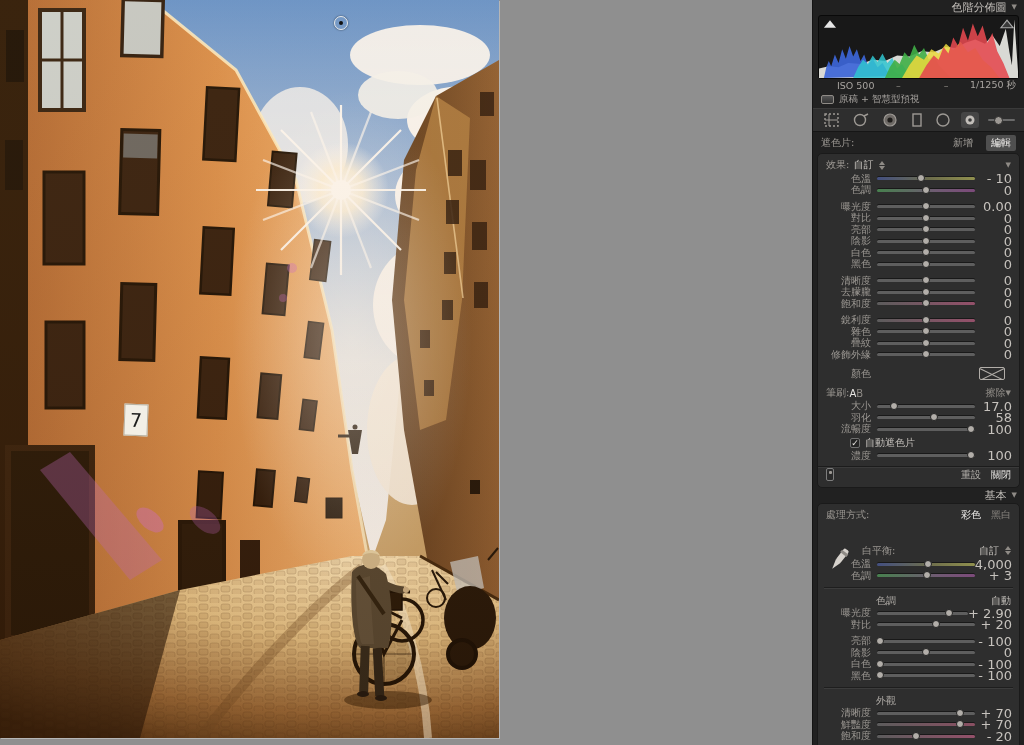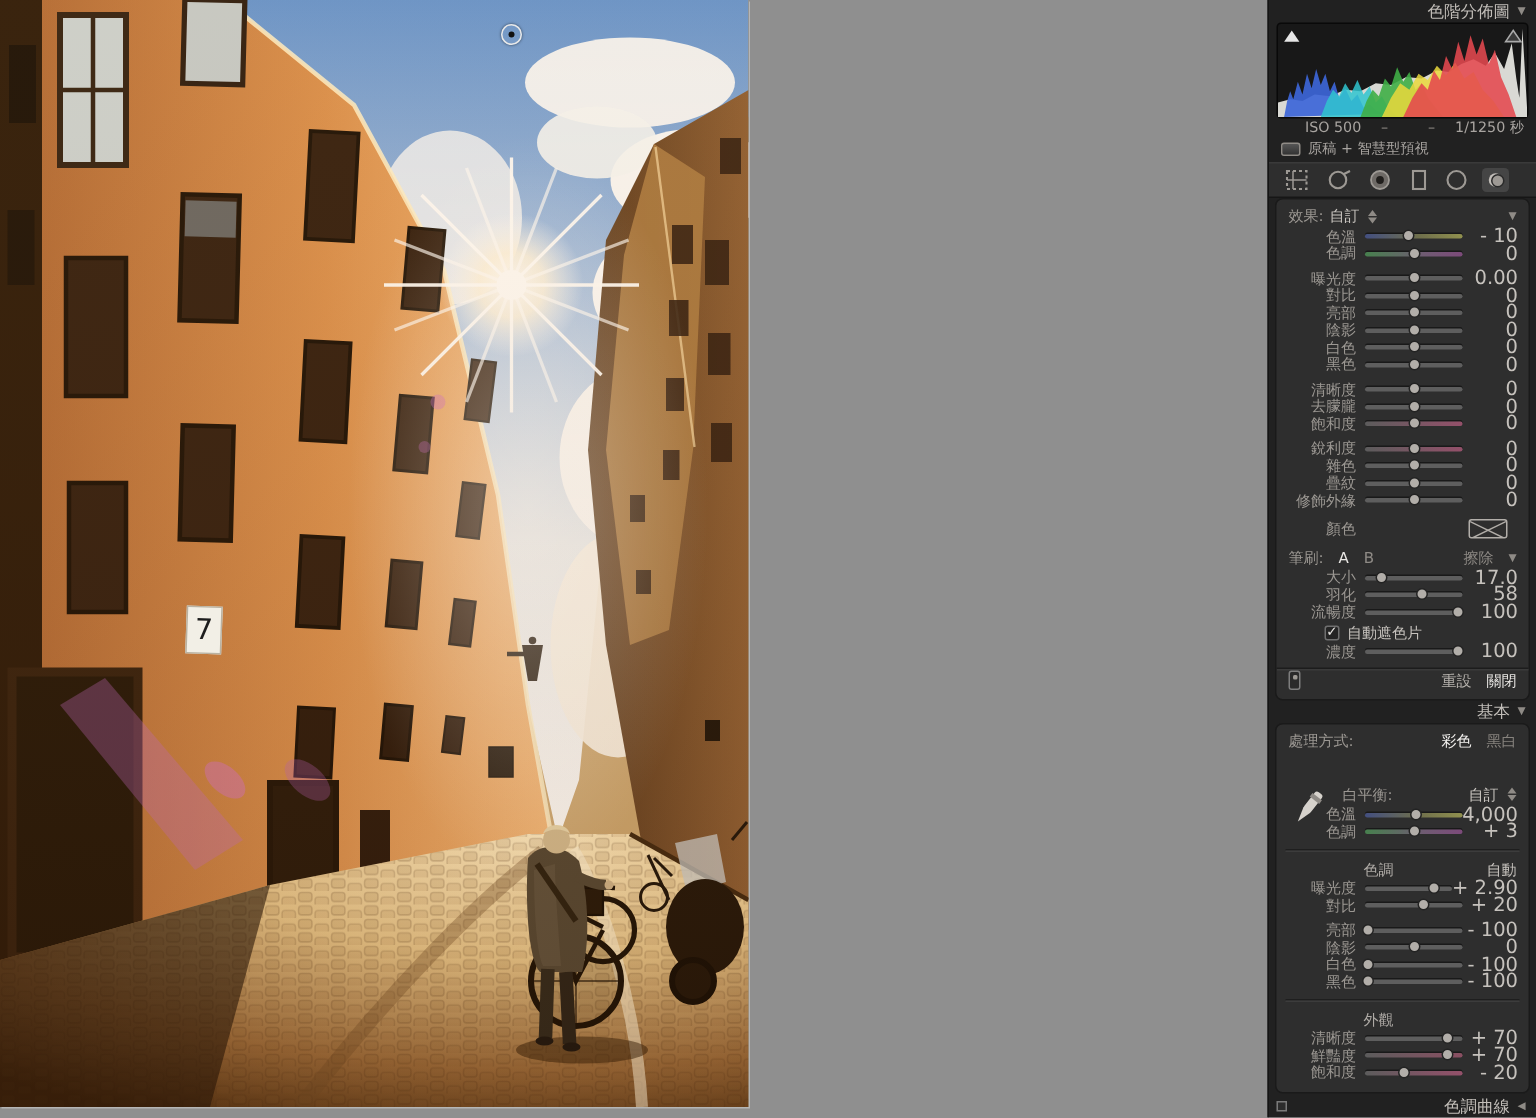--- a/index.html
+++ b/index.html
@@ -13,21 +13,21 @@
   #photo svg { display:block; }
   .street-sign { position:absolute; left:124px; top:404px; width:24px; height:32px;
     background:#f2efe6; border:1px solid #b9b2a2; transform:rotate(2deg);
     color:#1d1d1d; font-size:19px; text-align:center; line-height:30px; }
   .brush-cursor { position:absolute; left:334px; top:16px; width:14px; height:14px;
     border:1.5px solid #e8e8e8; border-radius:50%; box-shadow:0 0 2px rgba(0,0,0,.6); }
   .brush-cursor::after { content:""; position:absolute; left:3.5px; top:3.5px; width:4px; height:4px;
     background:#111; border-radius:50%; }
 
   
-  #panel { position:absolute; right:0; top:0; width:179px; height:745px; background:#212121;
+  #panel { position:absolute; right:0; top:0; width:212px; height:745px; background:#212121;
     border-left:1px solid #141414; color:#b5b1ac; font-size:10px; overflow:hidden; }
   .phead { display:flex; align-items:center; justify-content:flex-end; gap:5px;
     height:15px; padding:0 7px; color:#c2beb9; font-size:11px; position:relative; }
   .tri { font-size:7px; color:#8f8b86; line-height:1; }
   .sq-toggle { position:absolute; left:5px; top:4px; width:7px; height:7px;
     border:1px solid #7a7a7a; background:#2c2c2c; }
 
   .histo-box { margin:0 5px; height:64px; background:#181818; border:1px solid #090909;
     border-radius:3px; position:relative; }
   .histo-box svg { display:block; width:100%; height:100%; }
@@ -75,21 +75,21 @@
 
   .color-row { display:flex; align-items:center; height:16px; padding:0 14px 0 9px; margin-top:5px; }
   .color-row .slab { flex:0 0 50px; }
   .swatch { margin-left:auto; width:26px; height:13px; border:1px solid #b2aea9; border-radius:2px;
     position:relative; background:#2e2e2e; overflow:hidden; }
   .swatch::before,.swatch::after { content:""; position:absolute; left:-3px; right:-3px; top:50%;
     height:1px; background:#b2aea9; }
   .swatch::before { transform:rotate(26deg); }
   .swatch::after { transform:rotate(-26deg); }
 
-  .brush-head { display:flex; align-items:center; height:15px; padding:0 8px; gap:10px; margin-top:4px; }
+  .brush-head { display:flex; align-items:center; height:15px; padding:0 8px; margin-top:4px; }
   .brush-head .lbl { color:#9b9792; }
   .ab { color:#e9e7e4; }
   .ab.dim { color:#8f8b86; }
   .check-row { display:flex; align-items:center; gap:5px; height:13px; padding-left:32px; margin:1px 0; }
   .checkbox { width:10px; height:10px; background:#242424; border:1px solid #6f6f6f; border-radius:2px;
     color:#e6e4e1; font-size:9px; line-height:9px; text-align:center; }
   .check-lbl { color:#c6c2bd; }
 
   .box-foot { display:flex; align-items:center; height:17px; padding:0 8px; gap:10px;
     border-top:1px solid #1c1c1c; box-shadow:0 1px 0 #3a3a3a inset; margin-top:4px; }
@@ -350,20 +350,26 @@
       </svg>
       <span class="tool-active">
         <svg width="16" height="14">
           <circle cx="8" cy="7" r="4.5" fill="#c2beb9"></circle>
           <circle cx="8" cy="7" r="1.8" fill="#3a3a3a"></circle>
         </svg>
       </span>
       <span class="tool-line"></span>
     </div>
 
+    <div class="mask-row">
+      <span class="lbl">遮色片:</span>
+      <span class="spacer"></span>
+      <span class="txt-btn">新增</span>
+      <span class="txt-btn sel">編輯</span>
+    </div>
 
     <div class="box">
       <div class="box-head">
         <span class="lbl">效果:</span>
         <span class="val">自訂</span>
         <span class="updown">
             <i class="u"></i>
             <i class="d"></i>
           </span>
         <span class="spacer"></span>

